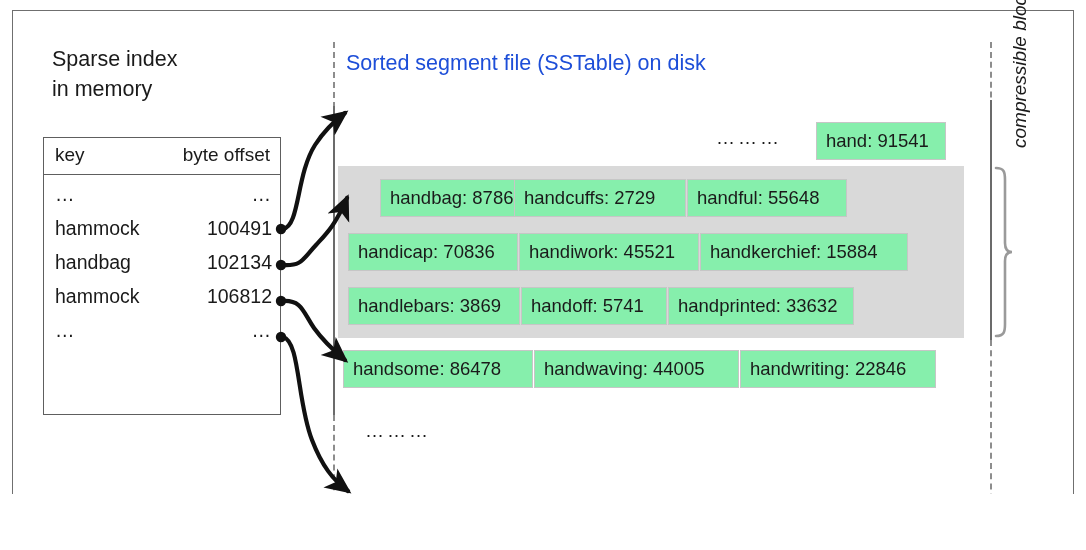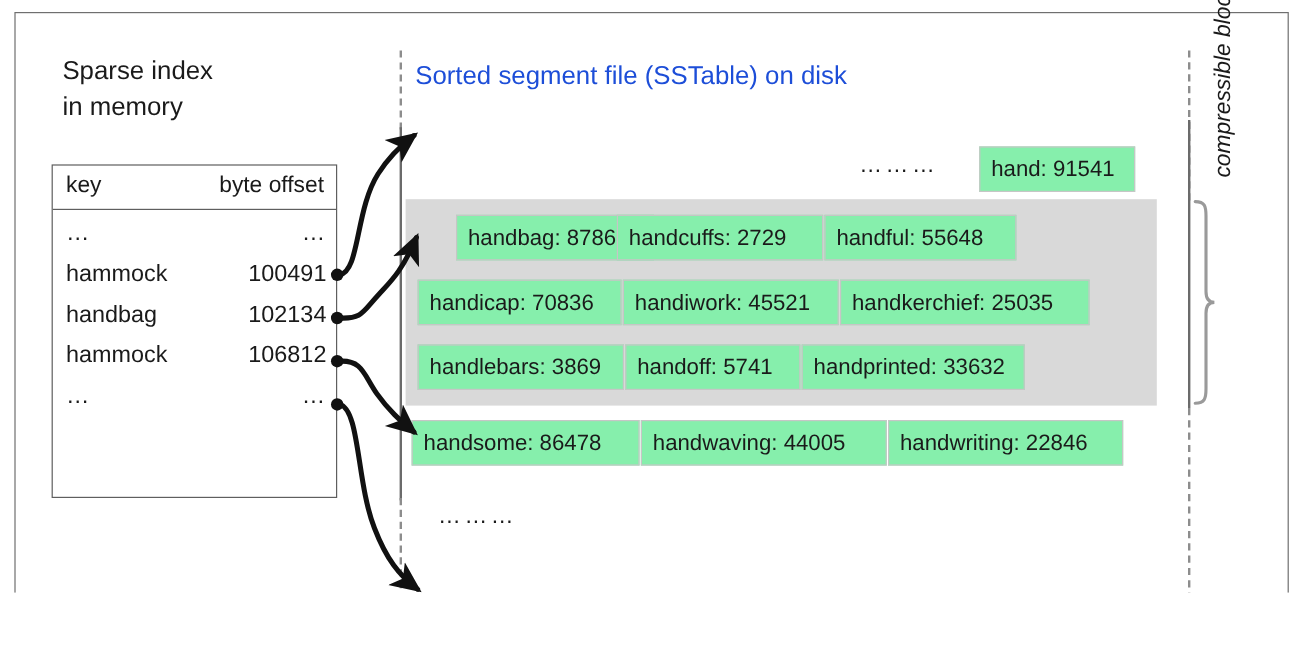--- a/index.html
+++ b/index.html
@@ -245,21 +245,21 @@
 
   <div class="sst-row" style="left:0; top:179px;">
     <div class="cell" style="left:348px; width:165px;margin-left:32px;">handbag: 8786</div>
     <div class="cell" style="left:514px; width:172px;">handcuffs: 2729</div>
     <div class="cell" style="left:687px; width:160px;">handful: 55648</div>
   </div>
 
   <div class="sst-row" style="left:0; top:233px;">
     <div class="cell" style="left:348px; width:170px;">handicap: 70836</div>
     <div class="cell" style="left:519px; width:180px;">handiwork: 45521</div>
-    <div class="cell" style="left:700px; width:208px;">handkerchief: 25035</div>
+    <div class="cell" style="left:700px; width:208px;">handkerchief: 15884</div>
   </div>
 
   <div class="sst-row" style="left:0; top:287px;">
     <div class="cell" style="left:348px; width:172px;">handlebars: 3869</div>
     <div class="cell" style="left:521px; width:146px;">handoff: 5741</div>
     <div class="cell" style="left:668px; width:186px;">handprinted: 33632</div>
   </div>
 
   <div class="sst-row" style="left:0; top:350px;">
     <div class="cell" style="left:343px; width:190px;">handsome: 86478</div>

